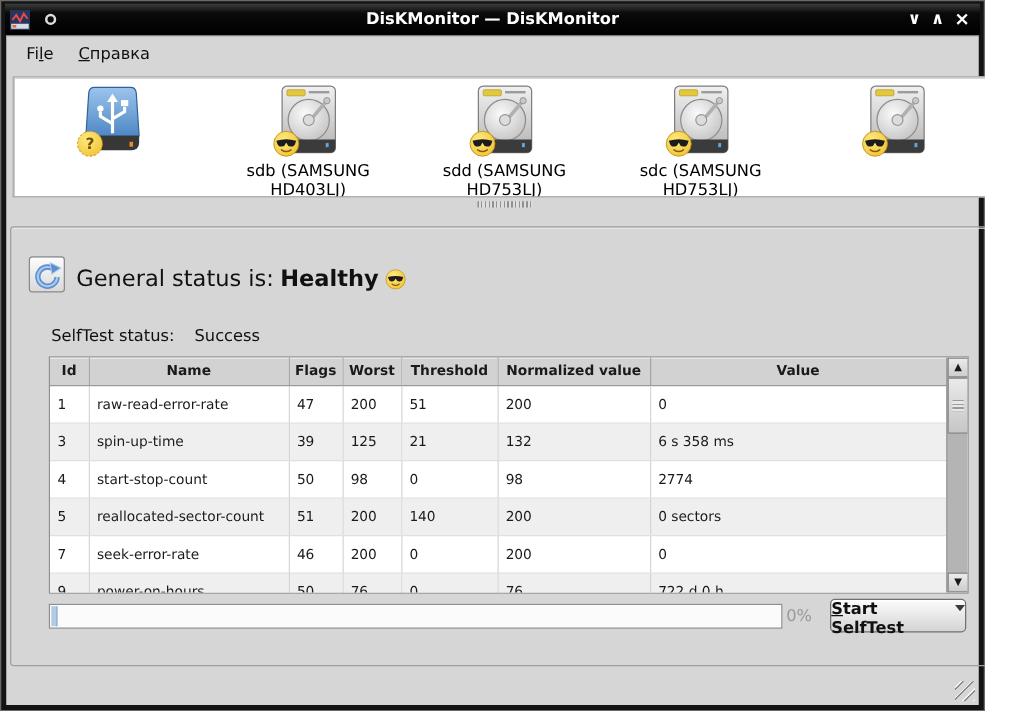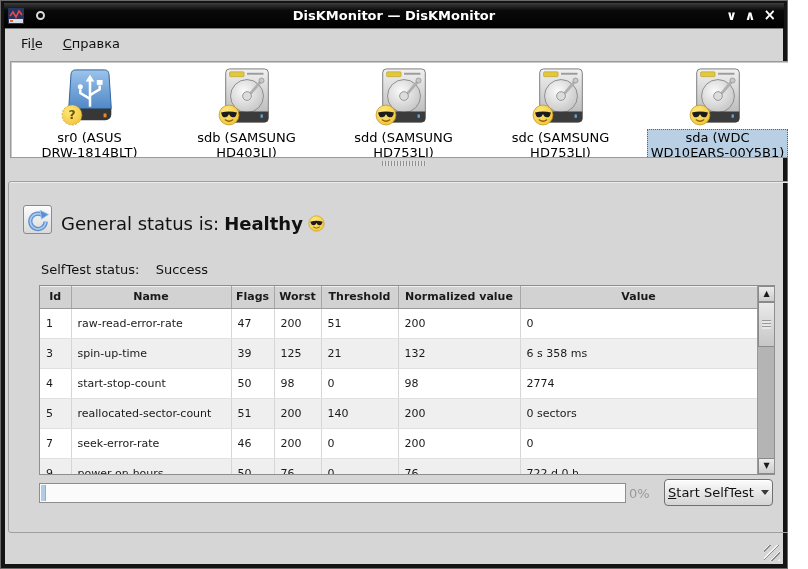--- a/index.html
+++ b/index.html
@@ -63,21 +63,21 @@
   .sb-thumb{position:absolute;left:0;top:16px;width:17px;height:45px;background:linear-gradient(#eaeaea,#c6c6c6);
     border:1px solid #8a8a8a;display:flex;align-items:center;justify-content:center;}
   .sb-grip{width:9px;height:9px;background:repeating-linear-gradient(#9a9a9a 0 1px,#e8e8e8 1px 3px);}
   
   .progressbar{position:absolute;left:30px;top:301px;width:587px;height:20px;background:#fbfbfb;
     border:1px solid #8e8e8e;}
   .progress-chunk{position:absolute;left:1px;top:1px;bottom:1px;width:5px;background:#b3cbe4;border-right:1px solid #8fb0d0;}
   .percent-label{position:absolute;left:620px;top:304px;width:40px;font-size:13px;color:#9a9a9a;}
   .start-btn{position:absolute;left:655px;top:297px;width:109px;height:27px;border:1px solid #707070;border-radius:4px;
     background:linear-gradient(#fcfcfc,#d4d4d4);box-shadow:inset 0 1px 0 #fff;
-    display:flex;align-items:center;justify-content:center;font-size:13px;color:#111;gap:7px;}
+    display:flex;align-items:flex-start;justify-content:center;font-size:13px;color:#111;gap:7px;font-weight:bold;}
   .drop-arrow{width:0;height:0;border:4px solid transparent;border-top:5px solid #3a3a3a;margin-top:4px;}
   
   .resize-grip{position:absolute;right:3px;bottom:3px;width:16px;height:16px;
     background:repeating-linear-gradient(135deg,transparent 0 3px,#f4f4f4 3px 4px,#8a8a8a 4px 5px,transparent 5px 6px);}
   .hidden-defs{position:absolute;width:0;height:0;overflow:hidden;}
 </style>
 </head>
 <body>
 
 <svg class="hidden-defs" xmlns="http://www.w3.org/2000/svg" aria-hidden="true">
@@ -177,24 +177,20 @@
 
       <div class="disk-item">
         <div class="disk-icon-wrap">
           <svg class="disk-svg">
               <use href="#sym-usb"></use>
             </svg>
           <svg class="disk-badge">
               <use href="#sym-question"></use>
             </svg>
         </div>
-        <div class="disk-label">
-          <span style="display:block">sr0 (ASUS</span>
-            <span style="display:block">DRW-1814BLT)</span>
-        </div>
       </div>
 
       <div class="disk-item">
         <div class="disk-icon-wrap">
           <svg class="disk-svg">
               <use href="#sym-hdd"></use>
             </svg>
           <svg class="disk-badge">
               <use href="#sym-cool"></use>
             </svg>
@@ -236,24 +232,20 @@
       </div>
 
       <div class="disk-item">
         <div class="disk-icon-wrap">
           <svg class="disk-svg">
               <use href="#sym-hdd"></use>
             </svg>
           <svg class="disk-badge">
               <use href="#sym-cool"></use>
             </svg>
-        </div>
-        <div class="disk-label selected">
-          <span style="display:block">sda (WDC</span>
-            <span style="display:block">WD10EARS-00Y5B1)</span>
         </div>
       </div>
 
     </div>
 
     <div class="splitter-grip"></div>
 
     <div class="groupbox">
 
       <div class="refresh-btn">

